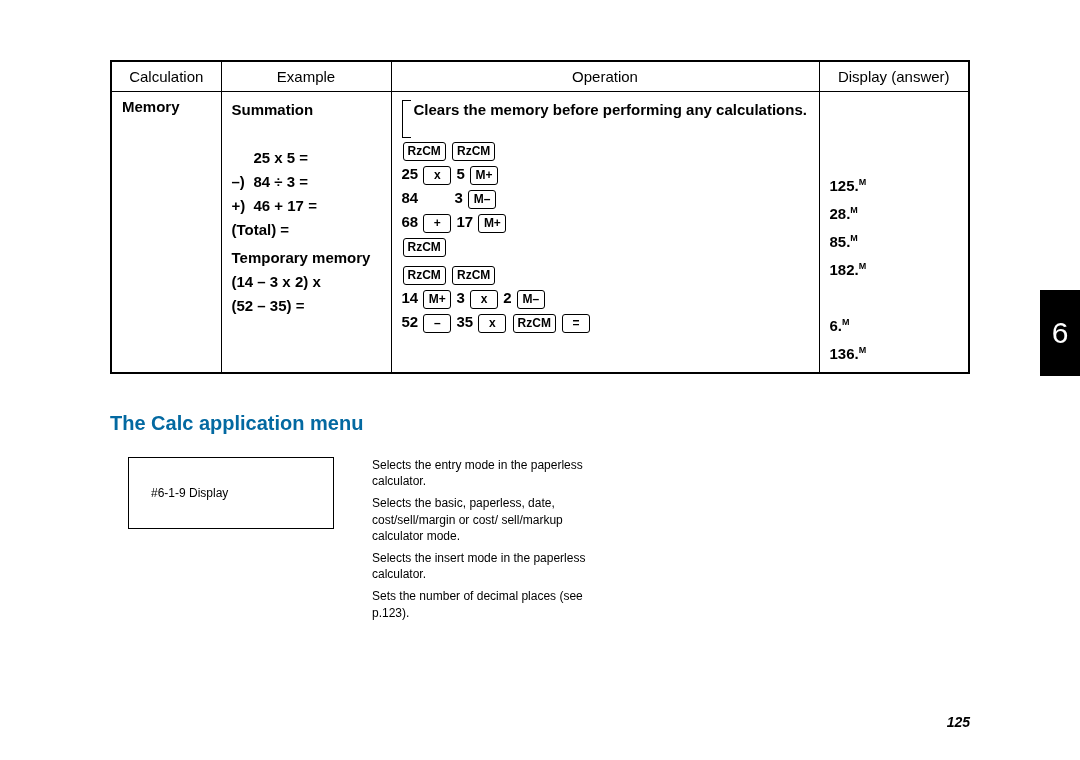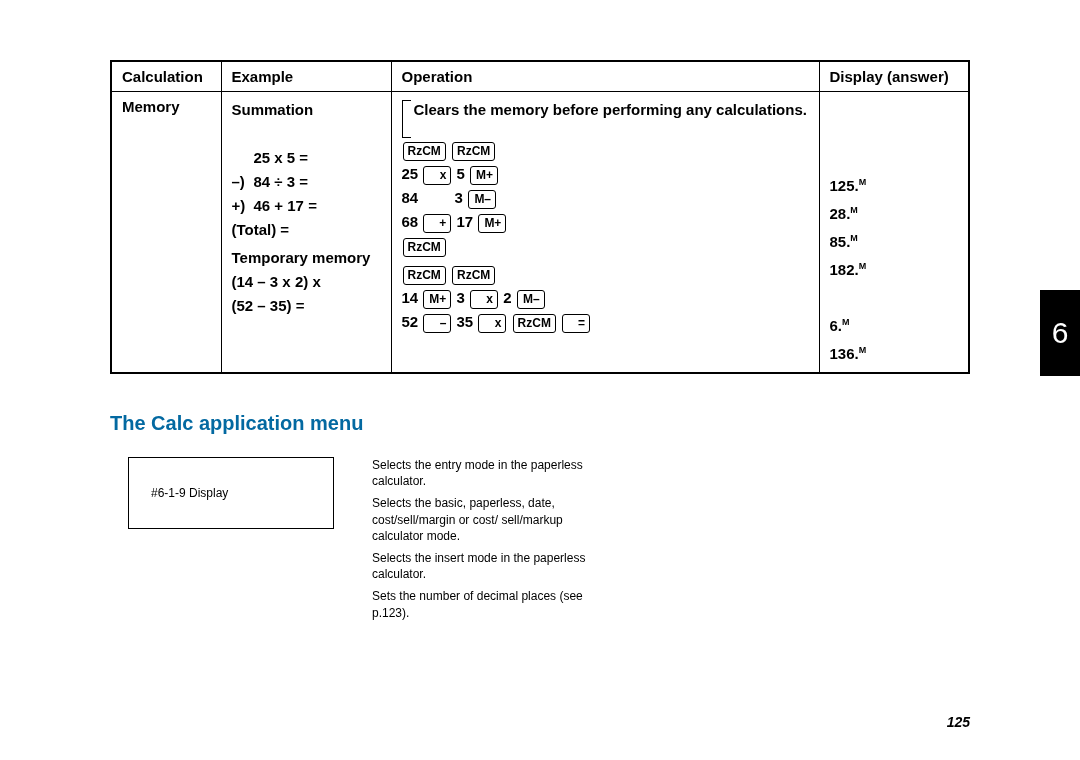--- a/index.html
+++ b/index.html
@@ -1,24 +1,24 @@
 <!DOCTYPE html>
 <html><head>
 <meta charset="utf-8">
 <style>
   html,body{margin:0;padding:0;background:#fff;font-family:Helvetica,Arial,sans-serif;color:#000}
   .page{width:1080px;height:760px;position:relative;box-sizing:border-box;padding:60px 110px 40px 110px}
   .tbl{width:100%;border:2px solid #000;border-collapse:collapse;font-size:15px}
   .tbl th,.tbl td{border:1px solid #000;padding:6px 10px;vertical-align:top;font-weight:700;text-align:left}
-  .tbl th{font-weight:700}
+  .tbl th{text-align:center;font-weight:400}
   .col-calc{width:110px}
   .col-ex{width:170px}
   .col-op{width:auto}
   .col-ans{width:150px;text-align:right}
-  .key{display:inline-block;border:1px solid #000;border-radius:3px;padding:0 4px;font-size:12px;line-height:17px;min-width:18px;text-align:right;margin:0 1px;vertical-align:middle}
+  .key{display:inline-block;border:1px solid #000;border-radius:3px;padding:0 4px;font-size:12px;line-height:17px;min-width:18px;text-align:center;margin:0 1px;vertical-align:middle}
   .opline{line-height:24px;white-space:nowrap}
   .ans{text-align:right;white-space:nowrap}
   .ans sup{font-size:9px}
   .ex-block{line-height:24px}
   .ex-ind{display:inline-block;width:22px}
   .bracket{display:inline-block;border-left:1px solid #000;border-top:1px solid #000;border-bottom:1px solid #000;width:8px;height:36px;vertical-align:top;margin-top:2px;margin-right:3px}
   .tbl td.first-body{border-top:1px solid #000}
   .section-title{color:#0369a1;font-weight:bold;font-size:20px;margin-top:38px;margin-bottom:22px}
   .menu-row{display:flex;align-items:flex-start}
   .display-box{border:1.5px solid #000;padding:28px 22px;font-size:12px;width:160px;margin-left:18px}

